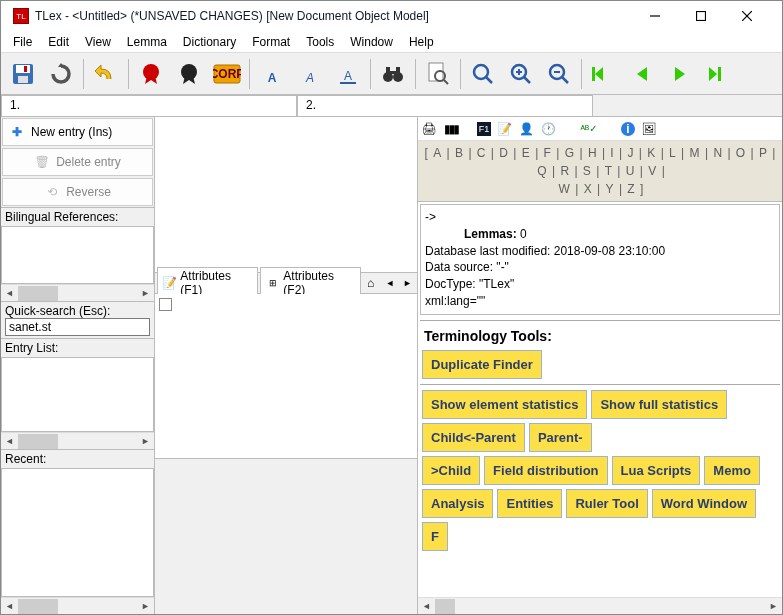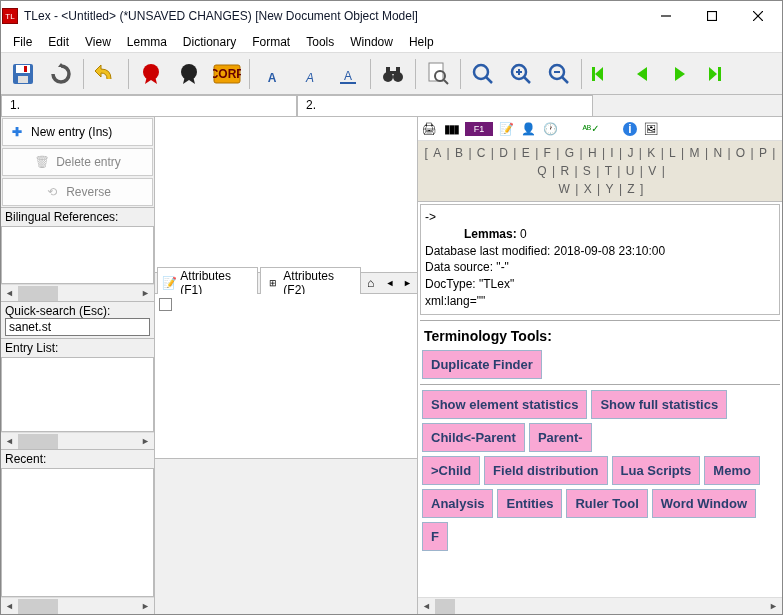--- a/index.html
+++ b/index.html
@@ -1,17 +1,17 @@
 <!DOCTYPE html>
 <html><head>
 <meta charset="utf-8">
 <style>
 * { box-sizing: border-box; margin: 0; padding: 0; font-family: 'Segoe UI', Tahoma, sans-serif; font-size: 12px; }
 body { background: #fff; width: 783px; height: 615px; border: 1px solid #888; overflow: hidden; display: flex; flex-direction: column; }
-.titlebar { height: 30px; background: #fff; display: flex; align-items: center; padding: 0 1px; }
+.titlebar { height: 30px; background: #fff; display: flex; align-items: center; padding: 0 12px; }
 .titlebar .app-icon { width: 16px; height: 16px; background: #c00; border: 1px solid #800; margin-right: 6px; font-size: 8px; color: #fff; display: flex; align-items: center; justify-content: center; }
 .titlebar .title { flex: 1; color: #0f172a; }
 .titlebar .winbtn { width: 46px; height: 28px; display: flex; align-items: center; justify-content: center; color: #000; }
 .menubar { height: 22px; background: #fff; display: flex; align-items: center; padding: 0 4px; border-bottom: 1px solid #ddd; }
 .menubar .menu { padding: 2px 8px; color: #000; }
 .toolbar { height: 42px; background: #f0f0f0; border-bottom: 1px solid #bbb; display: flex; align-items: center; padding: 2px 4px; gap: 2px; }
 .toolbar .tbtn { width: 36px; height: 36px; display: flex; align-items: center; justify-content: center; border: 1px solid transparent; }
 .toolbar .sep { width: 1px; height: 30px; background: #bbb; margin: 0 2px; }
 .tabstrip { height: 22px; background: #f0f0f0; display: flex; border-bottom: 1px solid #bbb; }
 .tabstrip .tab { border: 1px solid #bbb; border-bottom: none; background: #fff; padding: 2px 8px; min-width: 296px; font-size: 12px; }
@@ -32,21 +32,21 @@
 .centerpanel .attrtab { display: flex; align-items: center; gap: 3px; padding: 1px 4px; border: 1px solid #bbb; background: #fff; font-size: 11px; }
 .centerpanel .attrbody { flex: 1; background: #fff; padding: 4px; }
 .rightpanel { flex: 1; background: #fff; display: flex; flex-direction: column; overflow: hidden; }
 .rightpanel .icontoolbar { height: 24px; background: #fff; border-bottom: 1px solid #ddd; display: flex; align-items: center; padding: 0 3px; gap: 6px; }
 .rightpanel .alphabar { background: #e8e4d8; border-bottom: 1px solid #bbb; padding: 3px; text-align: center; color: #606060; font-size: 11px; line-height: 1.5; }
 .rightpanel .alphabar span { padding: 0 2px; }
 .rightpanel .infobox { background: #fff; border: 1px solid #bbb; margin: 2px; padding: 4px; font-size: 13px; line-height: 1.4; }
 .rightpanel .infobox .lemmas { font-weight: bold; padding-left: 39px; }
 .rightpanel .toolshead { font-weight: bold; font-size: 14px; padding: 4px 6px; }
 .rightpanel .toolbtns { padding: 2px 4px; display: flex; flex-wrap: wrap; gap: 4px; }
-.rightpanel .toolbtn { border: 1px solid #9db4cc; background: #f9a8d4; color: #2a3f6e; padding: 6px 8px; font-size: 13px; font-weight: bold; }
+.rightpanel .toolbtn { border: 1px solid #9db4cc; background: #fde047; color: #2a3f6e; padding: 6px 8px; font-size: 13px; font-weight: bold; }
 .rightpanel hr { border: none; border-top: 1px solid #aaa; margin: 3px 2px; }
 .mini-icon { width: 16px; height: 16px; display: inline-flex; align-items: center; justify-content: center; font-size: 12px; }
 .checkbox { width: 13px; height: 13px; border: 1px solid #888; background: #fff; display: inline-block; }
 svg { display: block; }
 </style>
 </head>
 <body>
 
 <div class="titlebar">
   <div class="app-icon">TL</div>
@@ -278,21 +278,21 @@
     <div class="attrbody" style="height:180px;">
       <span class="checkbox"></span>
     </div>
     <div style="flex:1;background:#f0f0f0;border-top:1px solid #bbb;"></div>
   </div>
 
   <div class="rightpanel">
     <div class="icontoolbar">
       <span class="mini-icon">🖨</span>
       <span class="mini-icon" style="letter-spacing:-2px;">▮▮▮</span>
-      <span class="mini-icon" style="background:#701a75;color:#fff;width:28px;height:14px;font-size:9px;">F1</span>
+      <span class="mini-icon" style="background:#0f172a;color:#fff;width:14px;height:14px;font-size:9px;margin-left:12px;">F1</span>
       <span class="mini-icon">📝</span>
       <span class="mini-icon">👤</span>
       <span class="mini-icon">🕐</span>
       <span style="width:12px;"></span>
       <span class="mini-icon" style="color:#080;font-size:10px;">ᴬᴮ✓</span>
       <span style="width:12px;"></span>
       <span class="mini-icon" style="background:#2a7de1;color:#fff;border-radius:50%;width:14px;height:14px;font-weight:bold;">i</span>
       <span class="mini-icon">🖼</span>
     </div>
     <div class="alphabar">

